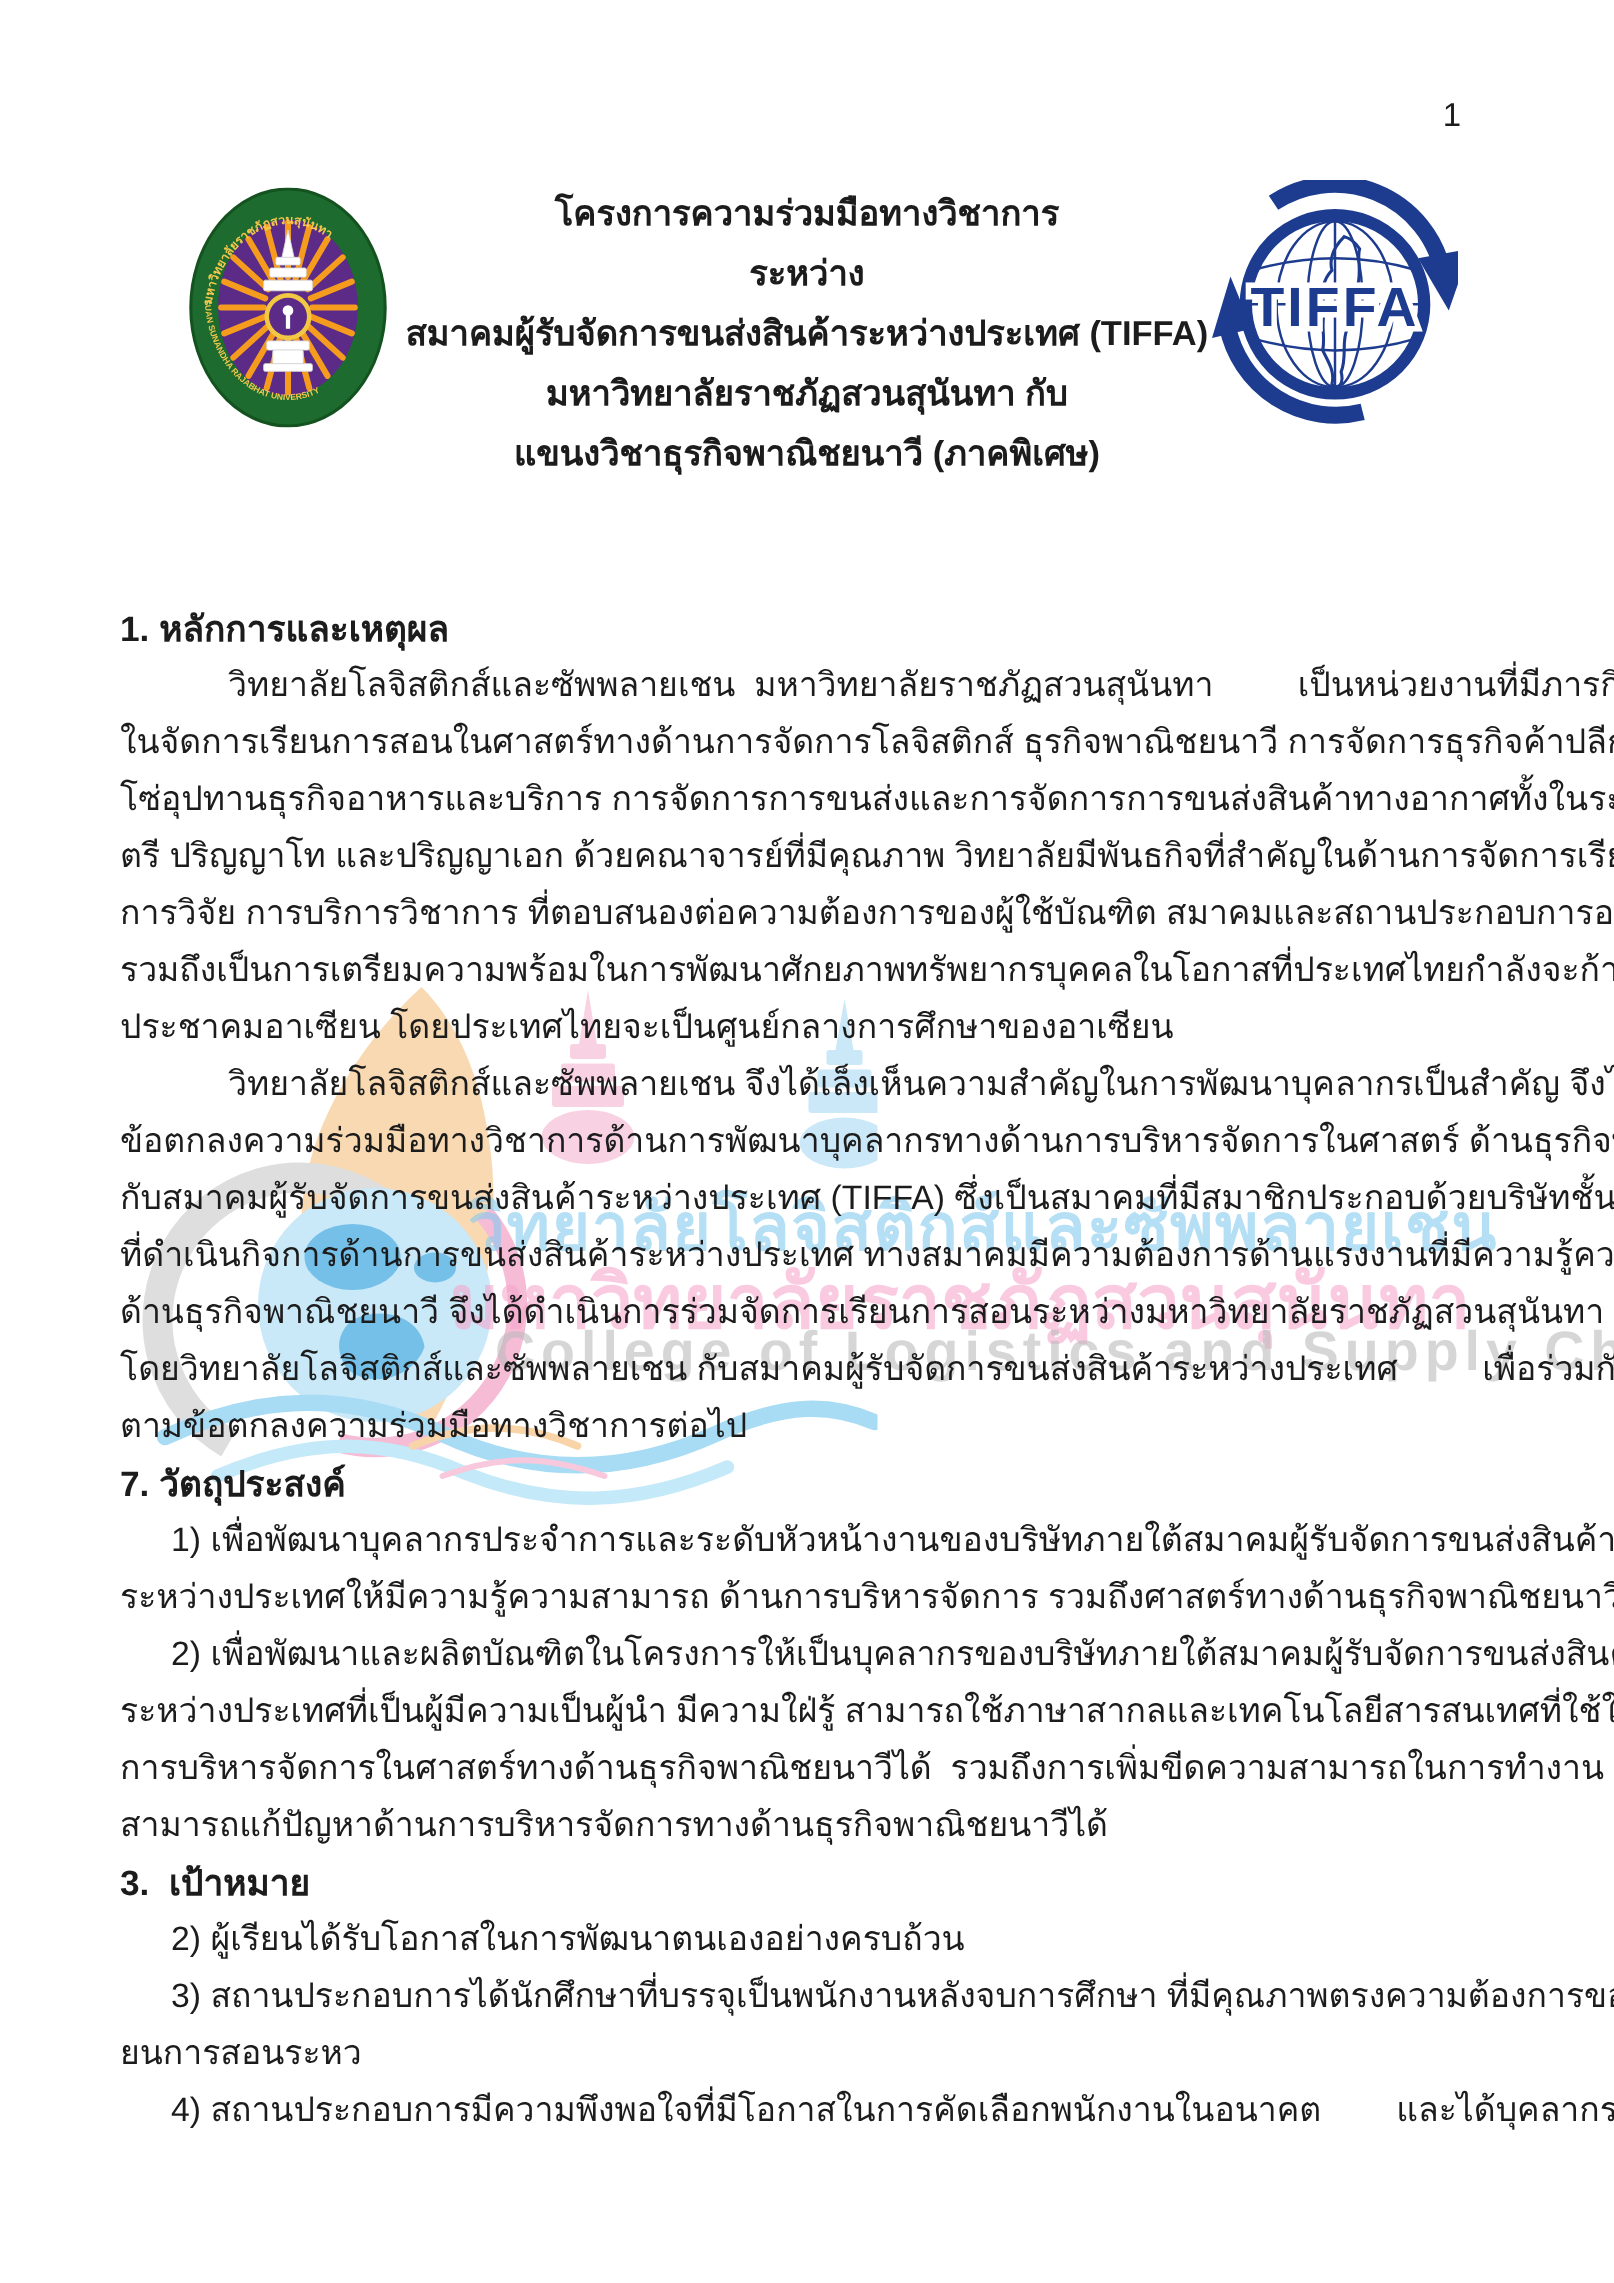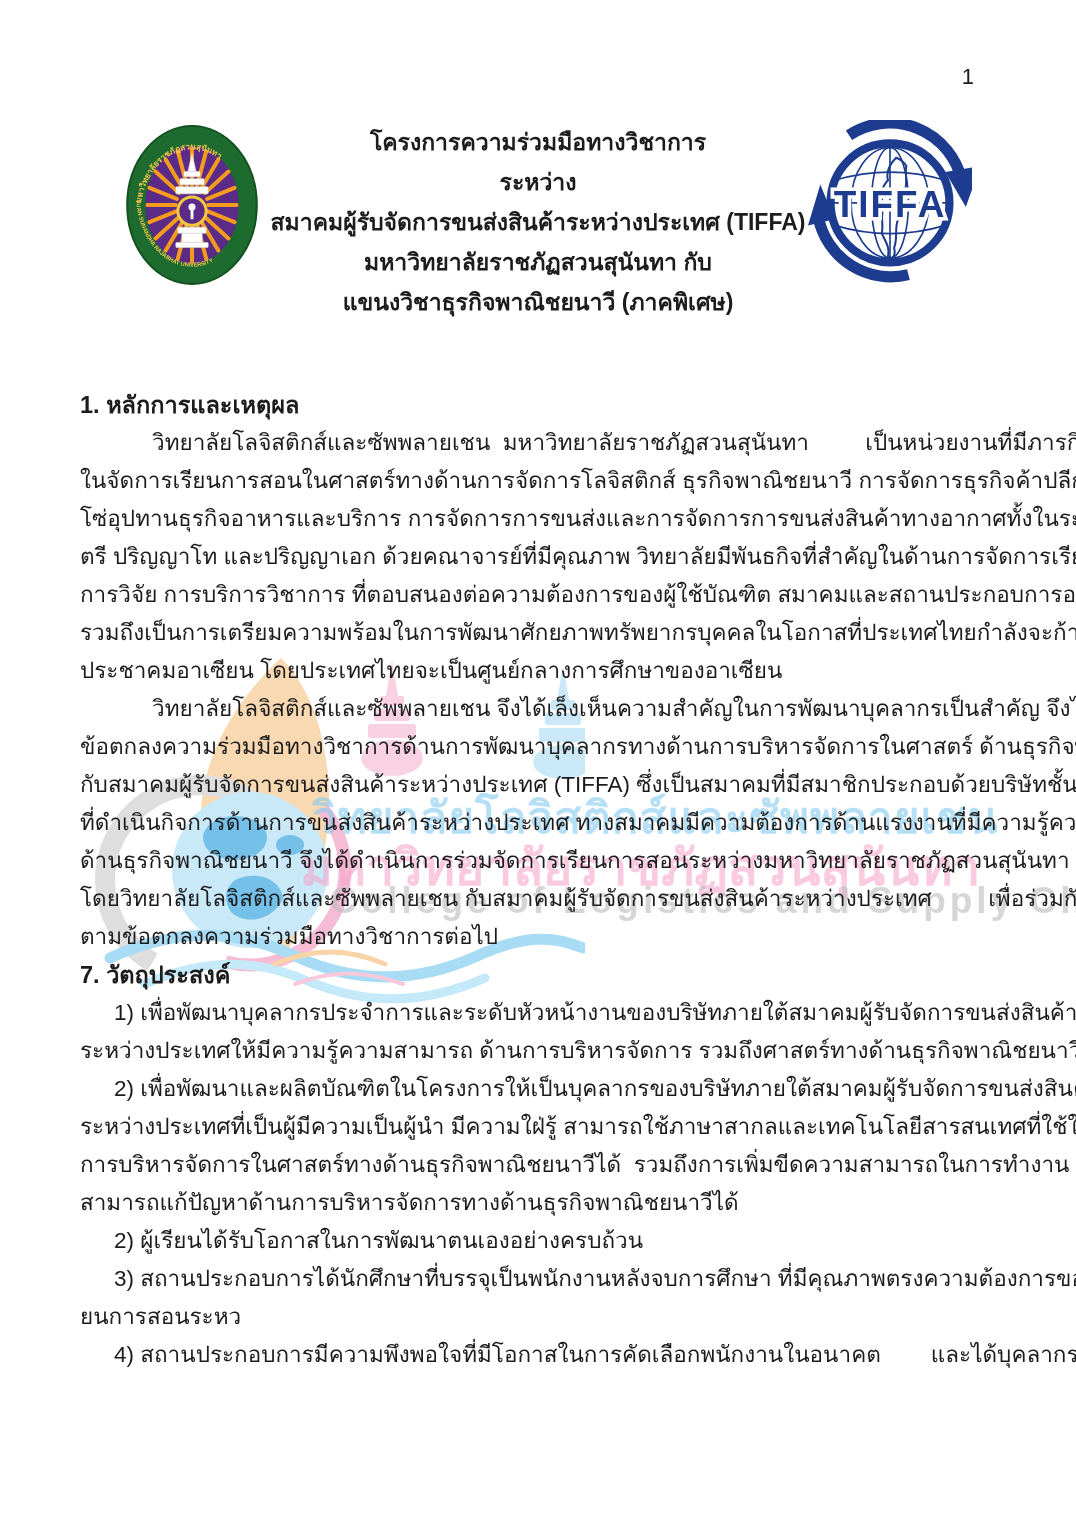--- a/index.html
+++ b/index.html
@@ -24,21 +24,21 @@
   .watermark { position:absolute; inset:0; z-index:0; pointer-events:none; }
   .wm-logo { position:absolute; left:85px; top:640px; width:500px; height:440px; }
   .wm-text { position:absolute; font-weight:bold; white-space:pre; }
   .wm-t1 { left:312px; top:782px; font-size:44px; color:rgba(132,202,238,0.60); letter-spacing:1px; }
   .wm-t2 { left:300px; top:828px; font-size:50px; color:rgba(246,164,203,0.58); }
   .wm-t3 { left:330px; top:880px; font-size:37px; color:rgba(186,186,186,0.60); letter-spacing:4px; }
 
   
   .body-text { position:relative; z-index:1; padding:0 82px 0 80px; font-size:22.5px; }
   .section-heading { font-weight:bold; font-size:23.5px; line-height:38px; white-space:pre; }
-  .section-principles .section-heading { margin-top:18px; }
+  .section-principles .section-heading { margin-top:32px; }
   .line { line-height:38px; white-space:pre; }
   .indent-para { text-indent:72px; }
   .indent-item { text-indent:34px; }
 </style>
 </head>
 <body>
 
 <div class="page">
 
   <div class="watermark">
@@ -174,20 +174,21 @@
           <div class="line indent-item">1) เพื่อพัฒนาบุคลากรประจำการและระดับหัวหน้างานของบริษัทภายใต้สมาคมผู้รับจัดการขนส่งสินค้า</div>
           <div class="line">ระหว่างประเทศให้มีความรู้ความสามารถ ด้านการบริหารจัดการ รวมถึงศาสตร์ทางด้านธุรกิจพาณิชยนาวี</div>
           <div class="line indent-item">2) เพื่อพัฒนาและผลิตบัณฑิตในโครงการให้เป็นบุคลากรของบริษัทภายใต้สมาคมผู้รับจัดการขนส่งสินค้า</div>
           <div class="line">ระหว่างประเทศที่เป็นผู้มีความเป็นผู้นำ มีความใฝ่รู้ สามารถใช้ภาษาสากลและเทคโนโลยีสารสนเทศที่ใช้ในงานด้าน</div>
           <div class="line">การบริหารจัดการในศาสตร์ทางด้านธุรกิจพาณิชยนาวีได้  รวมถึงการเพิ่มขีดความสามารถในการทำงาน ตลอดจน</div>
           <div class="line">สามารถแก้ปัญหาด้านการบริหารจัดการทางด้านธุรกิจพาณิชยนาวีได้</div>
         </div>
     </div>
 
     <div class="section section-goals">
+      <div class="section-heading">3.  เป้าหมาย</div>
       <div>
           <div class="line indent-item">2) ผู้เรียนได้รับโอกาสในการพัฒนาตนเองอย่างครบถ้วน</div>
           <div class="line indent-item">3) สถานประกอบการได้นักศึกษาที่บรรจุเป็นพนักงานหลังจบการศึกษา ที่มีคุณภาพตรงความต้องการของ</div>
           <div class="line">ยนการสอนระหว</div>
           <div class="line indent-item">4) สถานประกอบการมีความพึงพอใจที่มีโอกาสในการคัดเลือกพนักงานในอนาคต        และได้บุคลากรที่มี</div>
         </div>
     </div>
 
   </div>
 </div>

